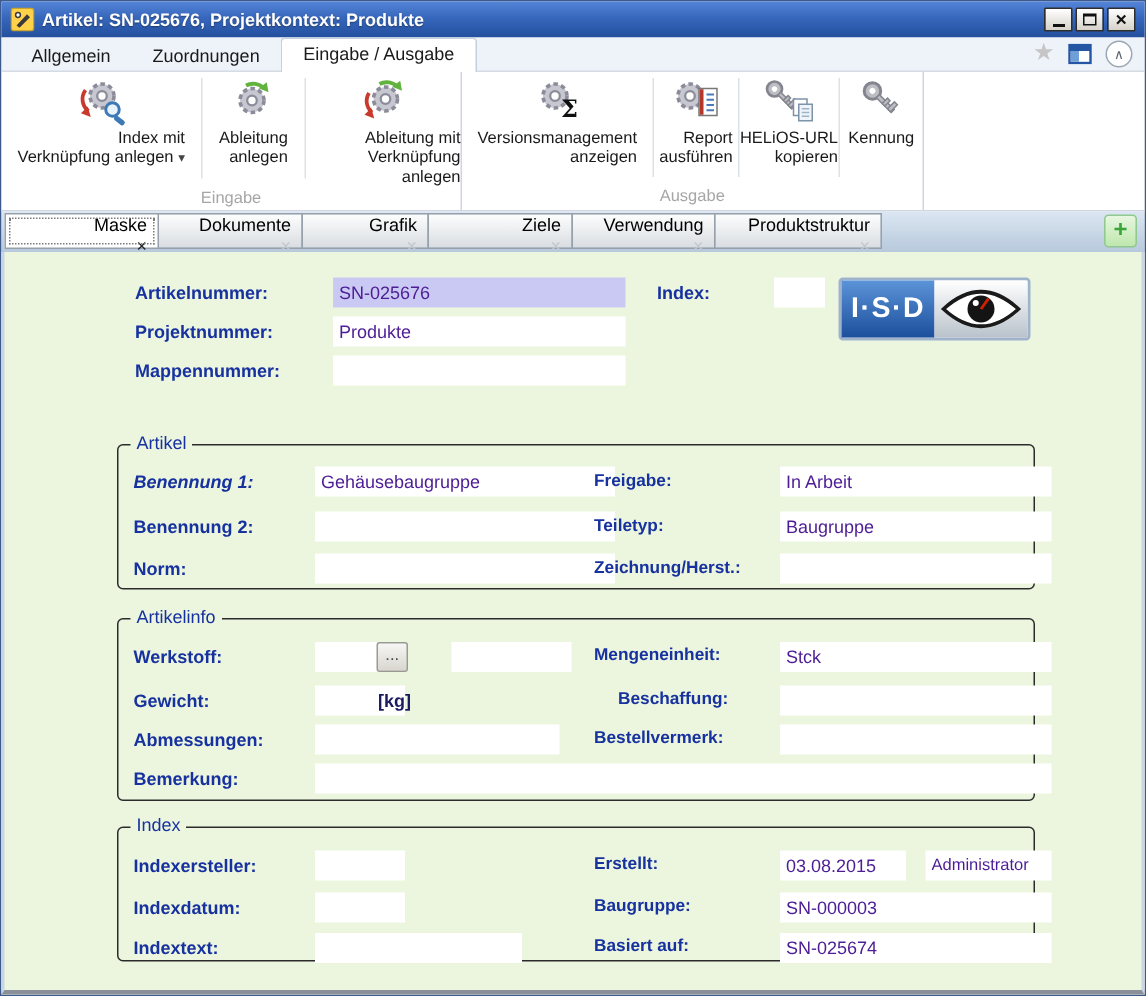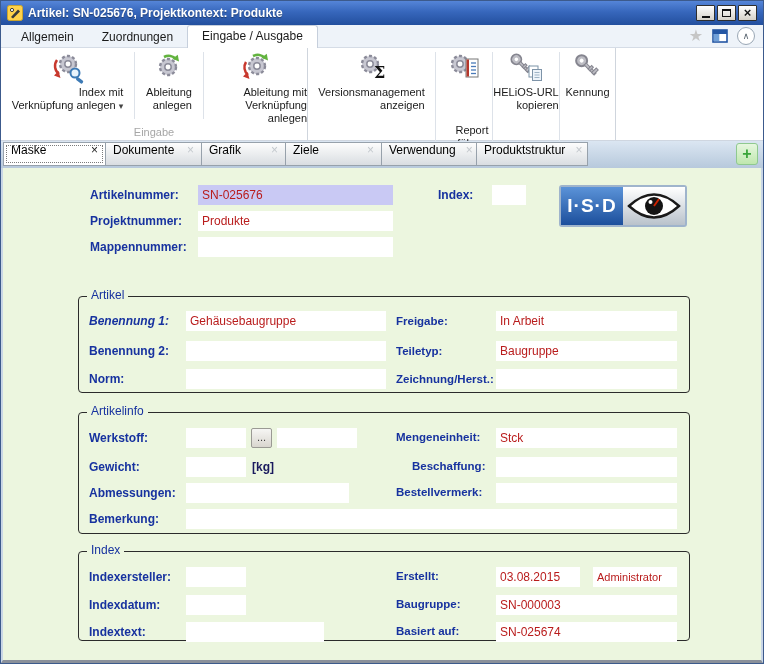--- a/index.html
+++ b/index.html
@@ -25,31 +25,31 @@
   .ribbon{height:92px;background:#fff;border-bottom:1px solid #cfd6e0;display:flex;flex:0 0 auto;}
   .rgroup{display:flex;flex-direction:column;border-right:1px solid #cfd5dd;box-sizing:border-box;}
   .rbuttons{display:flex;flex:1;}
   .rglabel{height:16px;text-align:center;color:#a6a6a6;font-size:11px;line-height:14px;}
   .rbtn{display:flex;flex-direction:column;align-items:center;padding-top:3px;box-sizing:border-box;cursor:default;}
   .rbtn svg{flex:0 0 auto;}
   .rlbl{font-size:11px;line-height:13px;text-align:right;color:#1a1a1a;margin-top:1px;}
   .bsep{width:1px;background:#dde2e9;margin:4px 0 6px 0;}
   
   .dtabs{height:26px;background:linear-gradient(180deg,#dbe6f2,#b7c9dc);display:flex;align-items:flex-start;padding:1px 2px 0 2px;flex:0 0 auto;}
-  .dtab{height:24px;box-sizing:border-box;border:1px solid #97a1ab;background:linear-gradient(180deg,#fdfdfd,#d9dde1);display:flex;align-items:flex-start;justify-content:space-between;padding:0 7px;font-size:12px;margin-left:-1px;cursor:default;}
+  .dtab{height:24px;box-sizing:border-box;border:1px solid #97a1ab;background:linear-gradient(180deg,#fdfdfd,#d9dde1);display:flex;align-items:flex-end;justify-content:space-between;padding:0 7px;font-size:12px;margin-left:-1px;cursor:default;flex-direction:column;}
   .dtab:first-child{margin-left:0;}
   .dtab.active{background:#fff;outline:1px dotted #7a7a7a;outline-offset:-4px;z-index:2;}
   .dtab-x{font-size:12px;color:#c3c8cd;margin-left:10px;}
   .dtab.active .dtab-x{color:#222;}
   .addtab{margin-left:auto;margin-right:3px;margin-top:1px;width:20px;height:20px;border:1px solid #8fc98f;border-radius:3px;background:linear-gradient(#e6f7df,#bfe7ae);color:#3aa53a;font-size:16px;font-weight:bold;display:flex;align-items:center;justify-content:center;cursor:default;}
   
   .content{flex:1;background:#ecf6df;position:relative;border-left:2px solid #c9d6e6;border-right:2px solid #c9d6e6;border-bottom:3px solid #8a909a;}
   .lb{position:absolute;font-weight:bold;color:#17329f;font-size:12px;white-space:nowrap;}
   .lbr{font-size:11.5px;}
-  .tin{position:absolute;height:20px;border:0;background:#fff;font-family:"Liberation Sans",sans-serif;font-size:12px;padding:0 4px;box-sizing:border-box;outline:none;color:#b91c1c;}
+  .tin{position:absolute;height:20px;border:0;background:#fff;font-family:"Liberation Sans",sans-serif;font-size:12px;padding:0 4px;box-sizing:border-box;outline:none;color:#4c1d95;margin-left:24px;}
   .hl{background:#c9c9f4;}
   .fs{position:absolute;left:75px;width:612px;border:1px solid #2b2b2b;border-radius:4px;box-sizing:border-box;}
   .fs-legend{position:absolute;top:-9px;left:8px;background:#ecf6df;padding:0 4px;color:#17329f;font-size:12px;}
   .bbtn{position:absolute;width:21px;height:20px;background:linear-gradient(#f6f6f4,#d9d6cf);border:1px solid #9a9a94;border-radius:2px;font-size:11px;color:#444;text-align:center;line-height:17px;box-sizing:border-box;cursor:default;}
   
   .logo{position:absolute;left:556px;top:17px;width:128px;height:42px;border:2px solid #9fb4cc;border-radius:3px;display:flex;box-sizing:border-box;background:#fff;}
   .logo-blue{width:62px;background:linear-gradient(180deg,#5b93d8,#1c4f9c);color:#fff;font-weight:bold;font-size:19px;display:flex;align-items:center;justify-content:center;letter-spacing:1px;}
   .logo-eye{flex:1;background:linear-gradient(180deg,#ffffff,#b9c2cb);display:flex;align-items:center;justify-content:center;}
 </style>
 </head>
@@ -145,21 +145,21 @@
         <div class="rbtn" style="width:127px;">
           <svg width="36" height="34" viewBox="0 0 36 34">
             <circle cx="16" cy="13" r="8" fill="#c7c7d1" stroke="#8b8b99" stroke-width="2.4" stroke-dasharray="3 2.2"></circle>
             <circle cx="16" cy="13" r="3.2" fill="#fdfdfd" stroke="#8b8b99" stroke-width="1.5"></circle>
             <text x="20" y="27" font-size="16" font-weight="bold" fill="#101010" font-family="DejaVu Serif, serif">Σ</text>
           </svg>
           <div class="rlbl"><span>Versionsmanagement</span><br>
             <span>anzeigen</span></div>
         </div>
         <div class="bsep"></div>
-        <div class="rbtn" style="width:56px;gap:38px;">
+        <div class="rbtn" style="width:56px;">
           <svg width="36" height="34" viewBox="0 0 36 34">
             <circle cx="14" cy="13" r="8" fill="#c7c7d1" stroke="#8b8b99" stroke-width="2.4" stroke-dasharray="3 2.2"></circle>
             <circle cx="14" cy="13" r="3.2" fill="#fdfdfd" stroke="#8b8b99" stroke-width="1.5"></circle>
             <rect x="20" y="8" width="12" height="18" fill="#fff" stroke="#777"></rect>
             <rect x="20.5" y="8.5" width="2.5" height="17" fill="#b4372b"></rect>
             <g stroke="#4a7ab8" stroke-width="1.3">
               <line x1="25" y1="12" x2="30" y2="12"></line>
                 <line x1="25" y1="15.5" x2="30" y2="15.5"></line>
               <line x1="25" y1="19" x2="30" y2="19"></line>
                 <line x1="25" y1="22.5" x2="30" y2="22.5"></line>

